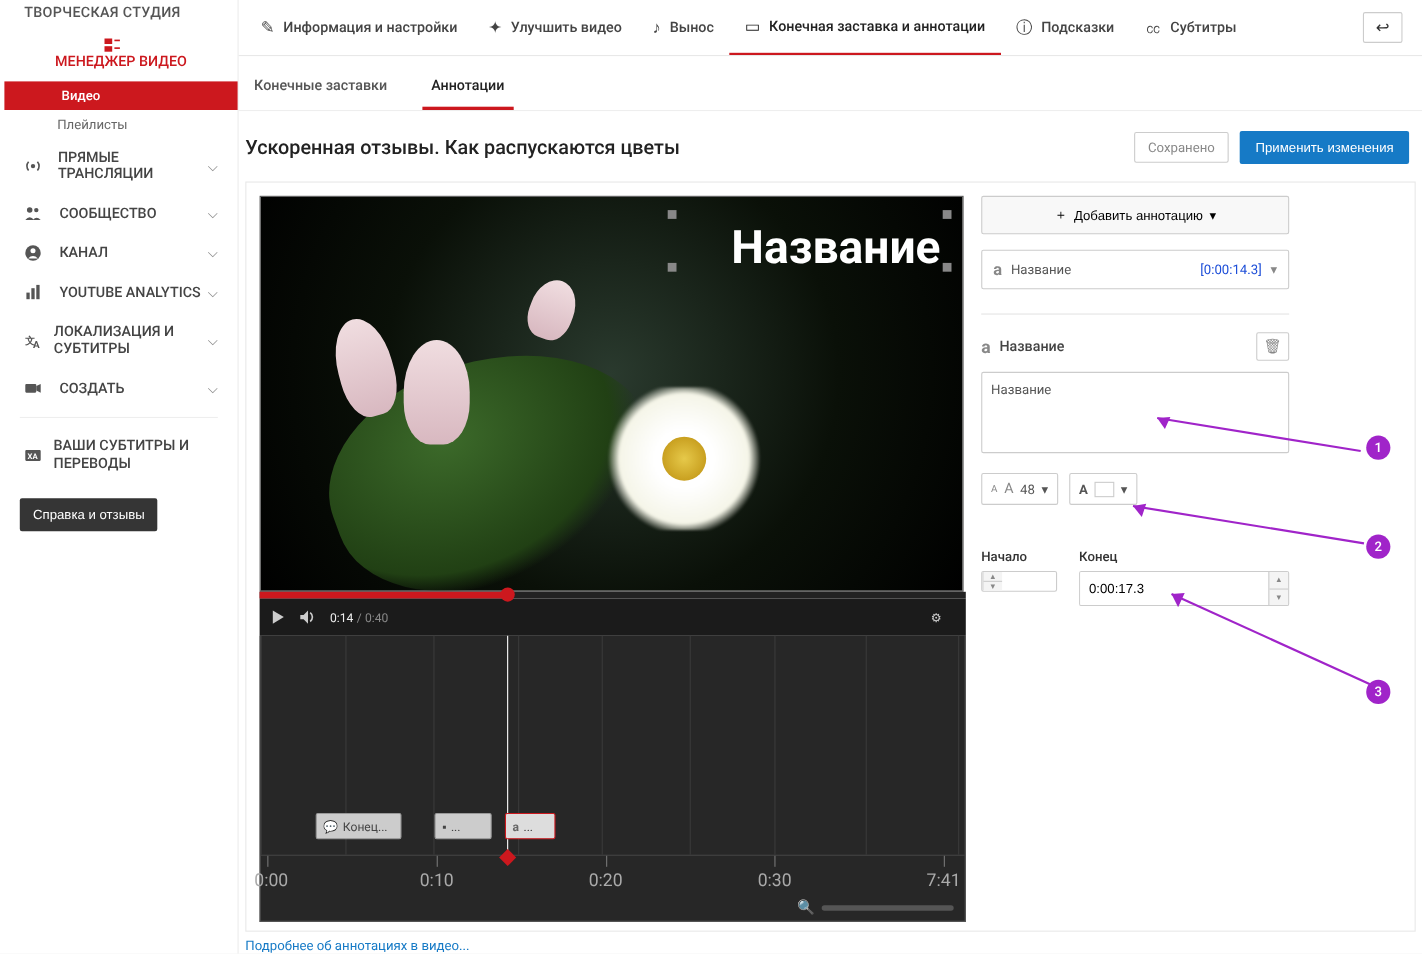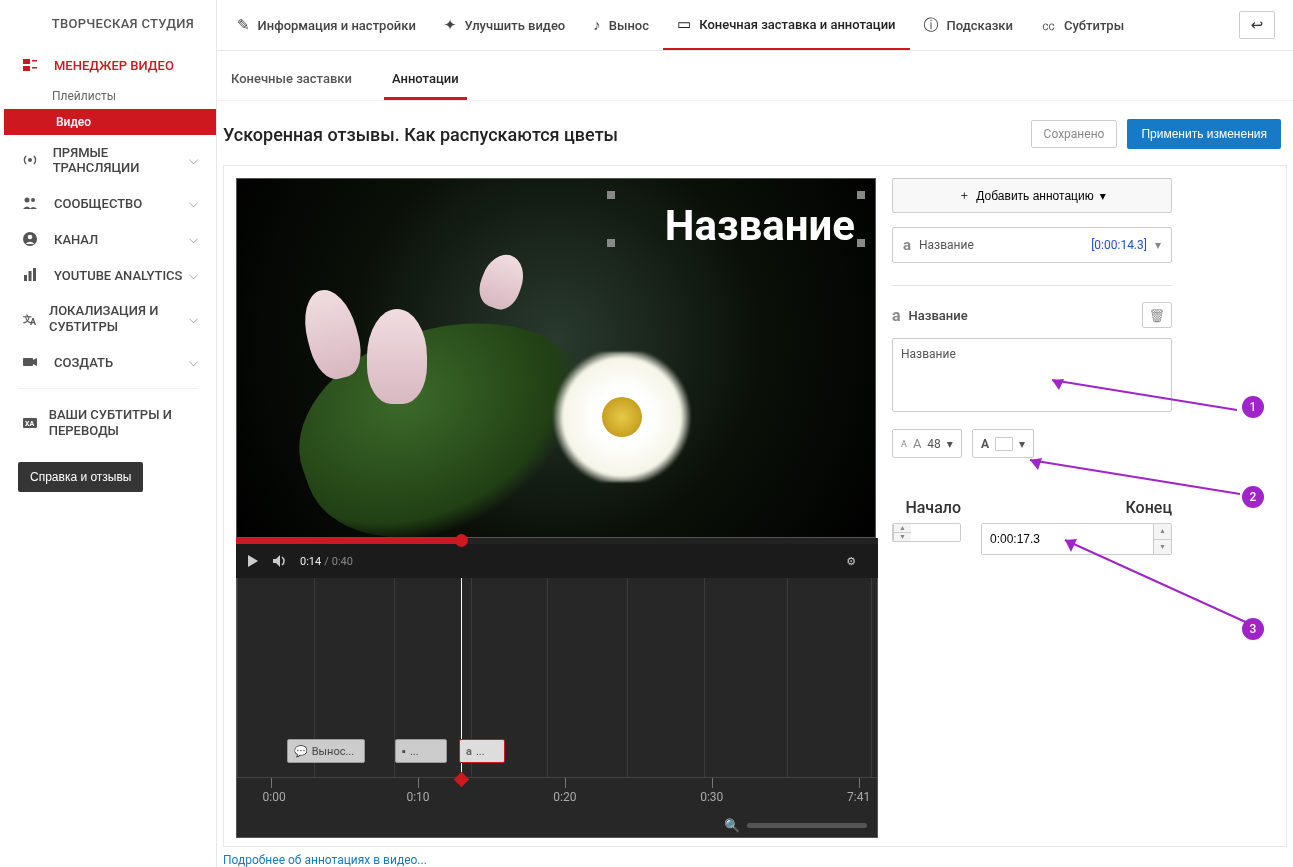--- a/index.html
+++ b/index.html
@@ -1,24 +1,24 @@
 <!DOCTYPE html>
 <html><head>
 <meta charset="utf-8">
 <style>
   * { box-sizing: border-box; margin: 0; padding: 0; }
   body { font-family: Roboto, Arial, sans-serif; font-size: 13px; color: #333; background: #f1f1f1; width: 1293px; height: 867px; overflow: hidden; position: relative; }
   .app { display: flex; height: 867px; }
 
   
   .sidebar { width: 217px; background: #fff; border-right: 1px solid #e8e8e8; }
-  .logo { font-size: 13px; font-weight: 500; color: #555; padding: 16px 22px; letter-spacing: 0.3px; text-align: right; }
+  .logo { font-size: 13px; font-weight: 500; color: #555; padding: 4px 22px; letter-spacing: 0.3px; }
   .nav { }
   .nav-row { display: flex; align-items: center; padding: 10px 18px 10px 22px; cursor: pointer; color: #444; font-weight: 500; }
-  .nav-row.active { color: #cc181e; }
+  .nav-row.active { color: #cc181e; flex-direction: column; }
   .nav-row .icon { width: 22px; margin-right: 10px; font-size: 14px; }
   .nav-row .chev { margin-left: auto; font-size: 12px; color: #888; }
   .sub-item { padding: 6px 18px 6px 52px; font-size: 12px; color: #666; cursor: pointer; }
   .sub-item.active { background: #cc181e; color: #fff; font-weight: 500; margin-left: 4px; }
   .sep { height: 1px; background: #eee; margin: 8px 18px; }
   .feedback-btn { margin: 14px 18px; background: #353535; color: #fff; border: none; padding: 8px 12px; border-radius: 2px; font-size: 12px; cursor:pointer; }
   svg { display: block; }
 
   
   .main { flex: 1; display: flex; flex-direction: column; background: #fff; }
@@ -53,21 +53,21 @@
   .controls .pbtn { margin-right:12px; cursor:pointer; }
   .timeline { height:260px; background:#272727; color:#aaa; position:relative; border:1px solid #555; border-top:none; }
   .tl-tracks { height:200px; position:relative; border-bottom:1px solid #444; }
   .tl-grid { position:absolute; top:0; bottom:0; width:100%; }
   .tl-grid .gl { position:absolute; top:0; bottom:0; width:1px; background:#3a3a3a; }
   .playhead { position:absolute; top:0; bottom:0; width:1px; background:#fff; }
   .playmark { position:absolute; bottom:-8px; left:-5px; width:11px; height:11px; background:#cc181e; transform: rotate(45deg); }
   .chip { position:absolute; bottom:14px; height:24px; background:#ccc; color:#444; border-radius:2px; display:flex; align-items:center; padding:0 6px; font-size:11px; border:1px solid #999; }
   .chip.sel { background:#ddd; border:1px solid #cc181e; }
   .chip .ci { margin-right:4px; }
-  .ruler { height:34px; position:relative; font-size:12px; color:#aaa;margin-left:28px; }
+  .ruler { height:34px; position:relative; font-size:16px; color:#aaa; }
   .ruler .tick { position:absolute; top:0; height:10px; width:1px; background:#777; }
   .ruler .lab { position:absolute; top:12px; transform:translateX(-50%); }
   .tl-foot { height:26px; display:flex; align-items:center; justify-content:flex-end; padding:0 10px; }
   .zoom { display:flex; align-items:center; gap:6px; }
   .ztrack { width:120px; height:5px; background:#555; border-radius:3px; }
 
   
   .rpanel { width: 280px; margin-left: 14px; }
   .add-btn { width:100%; border:1px solid #ccc; border-radius:2px; padding:8px 10px; background:#f8f8f8; cursor:pointer; font-size:12px; display:flex; align-items:center; justify-content:center; gap:6px; }
   .anno-row { margin-top:14px; border:1px solid #ccc; border-radius:2px; padding:8px 10px; display:flex; align-items:center; font-size:12px; color:#555; cursor:pointer; }
@@ -76,21 +76,21 @@
   .section { margin-top:22px; border-top:1px solid #e4e4e4; padding-top:16px; }
   .name-head { display:flex; align-items:center; font-weight:500; color:#444; margin-bottom:10px; }
   .name-head .a-ico { font-weight:700; color:#888; margin-right:8px; font-size:16px; }
   .trash { margin-left:auto; width:30px; height:26px; border:1px solid #ccc; border-radius:2px; display:flex; align-items:center; justify-content:center; color:#888; cursor:pointer; }
   .textarea { width:100%; height:74px; border:1px solid #ccc; border-radius:2px; padding:8px; font-size:12px; color:#555; resize:none; font-family:inherit; }
   .fmt-row { display:flex; gap:10px; margin-top:14px; }
   .fmt-sel { border:1px solid #ccc; border-radius:2px; padding:6px 8px; display:flex; align-items:center; gap:6px; font-size:12px; color:#555; cursor:pointer; }
   .swatch { width:18px; height:14px; border:1px solid #ccc; }
   .range-row { display:flex; gap:20px; margin-top:12px; }
   .range-col { flex:1; }
-  .range-col .rl { font-weight:500; font-size:16px; margin-bottom:6px;text-align:right; }
+  .range-col .rl { font-weight:500; font-size:12px; margin-bottom:6px; }
   .spin { display:flex; border:1px solid #ccc; border-radius:2px; overflow:hidden; }
   .spin input { flex:1; border:none; padding:8px; font-size:12px; outline:none; }
   .spin .arrows { width:18px; background:#f4f4f4; border-left:1px solid #ccc; display:flex; flex-direction:column; }
   .spin .arrows div { flex:1; display:flex; align-items:center; justify-content:center; font-size:7px; color:#888; cursor:pointer; }
   .spin .arrows div:first-child { border-bottom:1px solid #ccc; }
 
   .more-link { color:#167ac6; font-size:12px; padding:6px 0 0 6px; cursor:pointer; }
 
   
   .callout-circle { position:absolute; width:22px; height:22px; border-radius:50%; background:#a024c9; color:#fff; font-size:12px; display:flex; align-items:center; justify-content:center; font-weight:500; }
@@ -110,22 +110,22 @@
         <span class="icon">
           <svg width="16" height="16" viewBox="0 0 16 16">
               <rect x="1" y="2" width="7" height="5" fill="#cc181e"></rect>
               <rect x="1" y="9" width="7" height="5" fill="#cc181e"></rect>
               <rect x="10" y="3" width="5" height="1.5" fill="#cc181e"></rect>
               <rect x="10" y="10" width="5" height="1.5" fill="#cc181e"></rect>
             </svg>
         </span>
         <span>МЕНЕДЖЕР ВИДЕО</span>
       </div>
+      <div class="sub-item active">Видео</div>
       <div class="sub-item">Плейлисты</div>
-      <div class="sub-item active">Видео</div>
 
       <div class="nav-row">
         <span class="icon">
           <svg width="16" height="16" viewBox="0 0 16 16">
               <circle cx="8" cy="8" r="2" fill="#555"></circle>
               <path d="M4 4 A6 6 0 0 0 4 12" fill="none" stroke="#555" stroke-width="1.5"></path>
               <path d="M12 4 A6 6 0 0 1 12 12" fill="none" stroke="#555" stroke-width="1.5"></path>
             </svg>
         </span>
         <span>ПРЯМЫЕ ТРАНСЛЯЦИИ</span>
@@ -298,21 +298,21 @@
                 <div class="gl" style="left:61%"></div>
                 <div class="gl" style="left:73%"></div>
                 <div class="gl" style="left:86%"></div>
                 <div class="gl" style="left:99%"></div>
             </div>
             <div class="playhead" style="left:35%;">
                 <div class="playmark"></div>
               </div>
             <div class="chip" style="left:50px; width:78px;">
                 <span class="ci">💬</span>
-                <span>Вынос...</span>
+                <span>Конец...</span>
               </div>
             <div class="chip" style="left:158px; width:52px;">
                 <span class="ci">▪</span>
                 <span>...</span>
               </div>
             <div class="chip sel" style="left:222px; width:46px;">
                 <span class="ci" style="font-weight:700;color:#666;">a</span>
                 <span>...</span>
               </div>
           </div>

